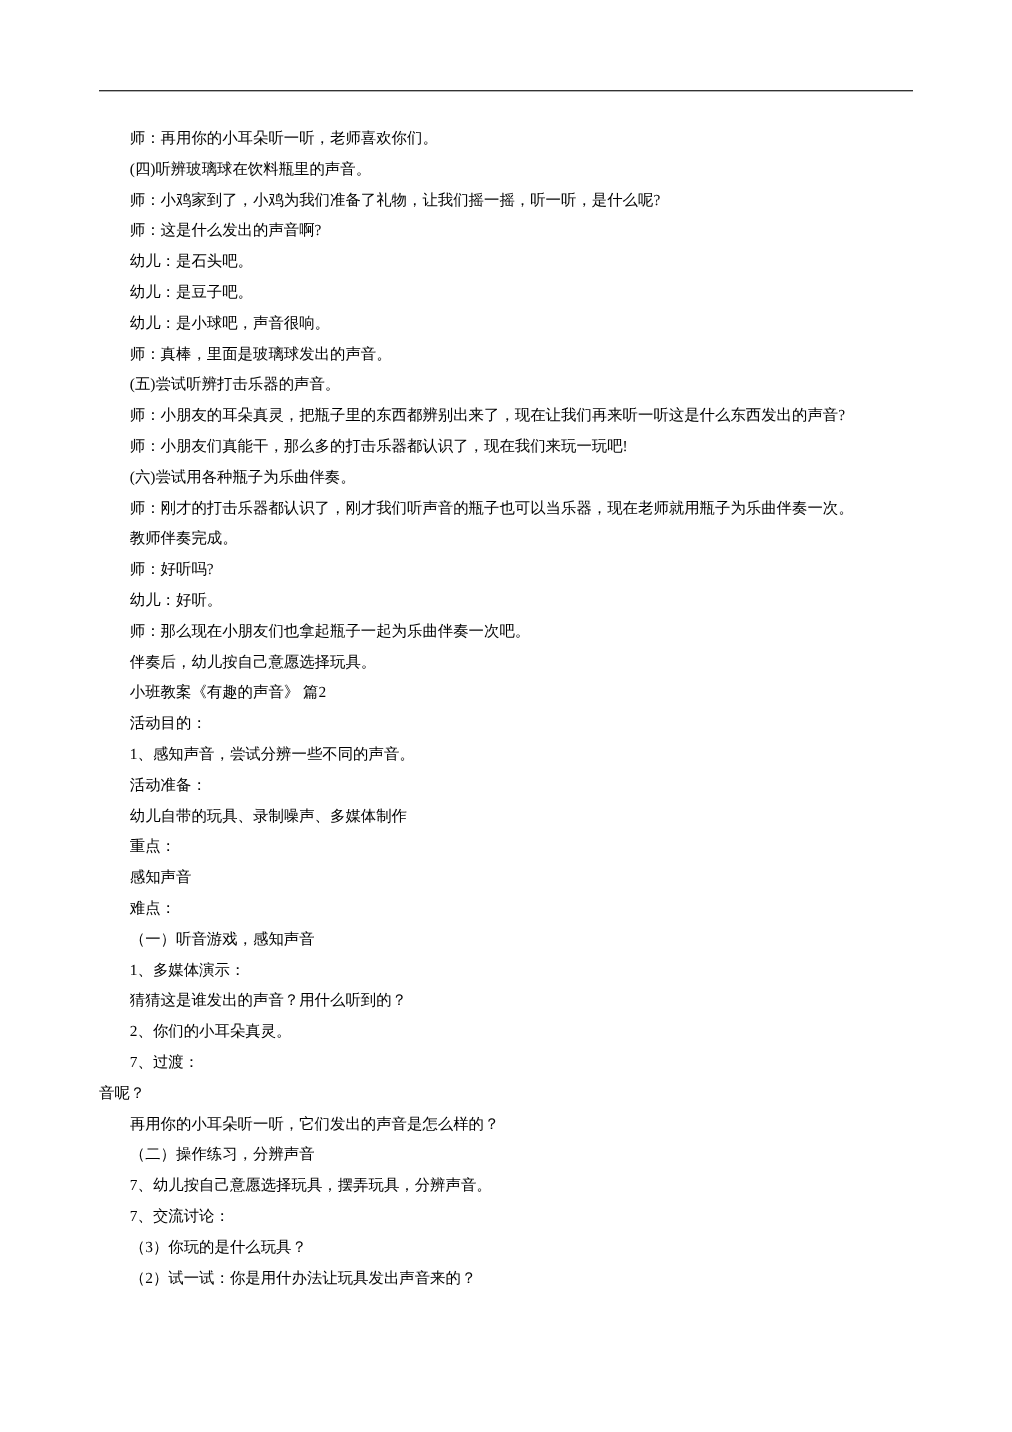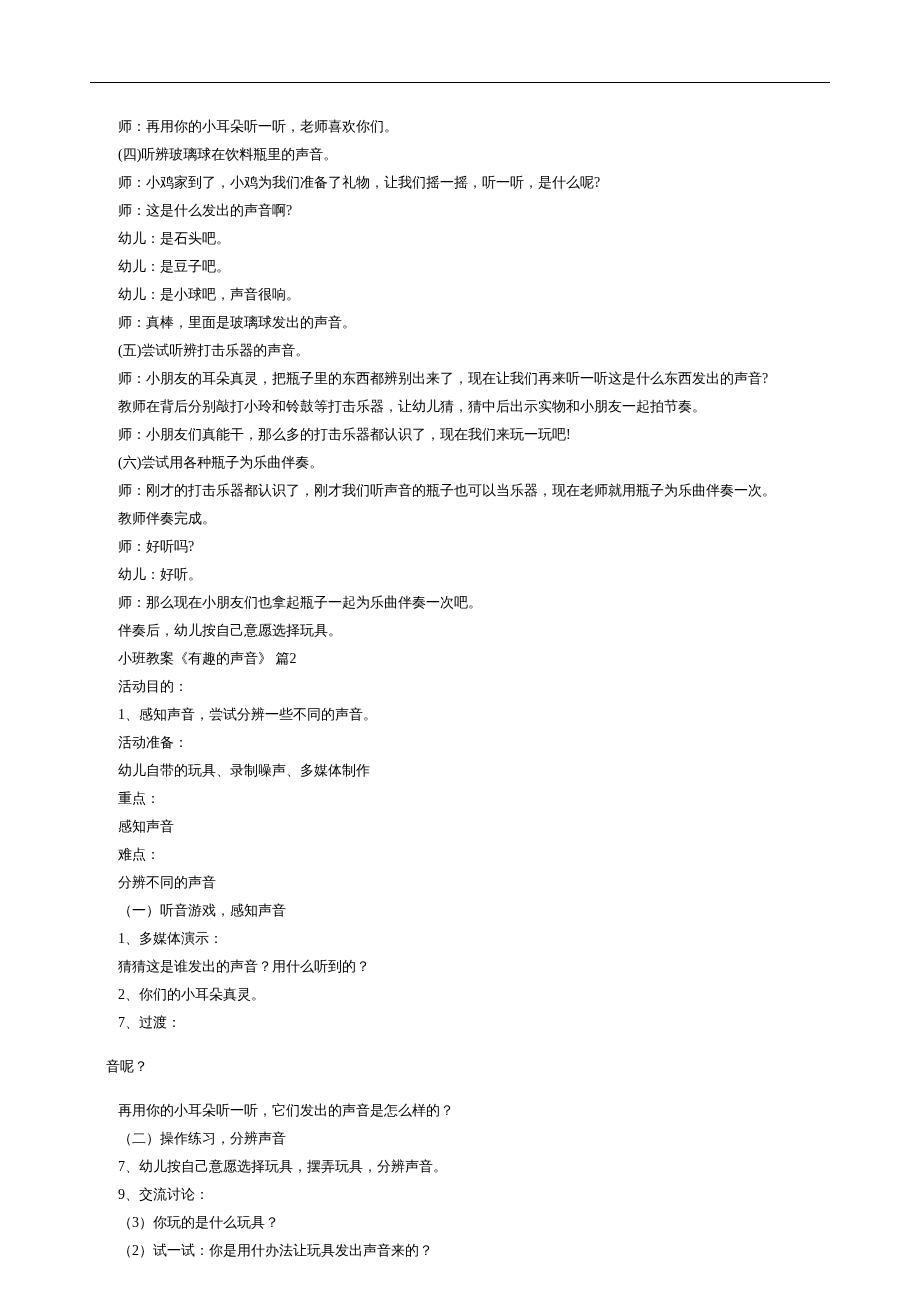--- a/index.html
+++ b/index.html
@@ -27,64 +27,62 @@
   .para {
     text-indent: 2em;
     margin: 0;
   }
   .para-noindent {
     text-indent: 0;
     margin: 0;
   }
   .hang {
     padding-left: 0;
-    margin: 16px;
+    margin: 0;
     font-family: Liberation Mono, monospace;
   }
 </style>
 </head>
 <body>
 
 <div class="page">
   <hr class="hr">
 
   <p class="para">师：再用你的小耳朵听一听，老师喜欢你们。</p>
   <p class="para">(四)听辨玻璃球在饮料瓶里的声音。</p>
   <p class="para">师：小鸡家到了，小鸡为我们准备了礼物，让我们摇一摇，听一听，是什么呢?</p>
   <p class="para">师：这是什么发出的声音啊?</p>
   <p class="para">幼儿：是石头吧。</p>
   <p class="para">幼儿：是豆子吧。</p>
   <p class="para">幼儿：是小球吧，声音很响。</p>
   <p class="para">师：真棒，里面是玻璃球发出的声音。</p>
   <p class="para">(五)尝试听辨打击乐器的声音。</p>
   <p class="para">师：小朋友的耳朵真灵，把瓶子里的东西都辨别出来了，现在让我们再来听一听这是什么东西发出的声音?</p>
-  <p class="para">教师在背后分别敲打小玲和铃鼓等打击乐器，让幼儿猜，猜中后出示实物和小朋友一起拍节奏。</p>
   <p class="para">师：小朋友们真能干，那么多的打击乐器都认识了，现在我们来玩一玩吧!</p>
   <p class="para">(六)尝试用各种瓶子为乐曲伴奏。</p>
   <p class="para">师：刚才的打击乐器都认识了，刚才我们听声音的瓶子也可以当乐器，现在老师就用瓶子为乐曲伴奏一次。</p>
   <p class="para">教师伴奏完成。</p>
   <p class="para">师：好听吗?</p>
   <p class="para">幼儿：好听。</p>
   <p class="para">师：那么现在小朋友们也拿起瓶子一起为乐曲伴奏一次吧。</p>
   <p class="para">伴奏后，幼儿按自己意愿选择玩具。</p>
   <p class="para">小班教案《有趣的声音》 篇2</p>
   <p class="para">活动目的：</p>
   <p class="para">1、感知声音，尝试分辨一些不同的声音。</p>
   <p class="para">活动准备：</p>
   <p class="para">幼儿自带的玩具、录制噪声、多媒体制作</p>
   <p class="para">重点：</p>
   <p class="para">感知声音</p>
   <p class="para">难点：</p>
-  <p class="para">分辨不同的声音</p>
   <p class="para">（一）听音游戏，感知声音</p>
   <p class="para">1、多媒体演示：</p>
   <p class="para">猜猜这是谁发出的声音？用什么听到的？</p>
   <p class="para">2、你们的小耳朵真灵。</p>
   <p class="para">7、过渡：</p>
   <p class="para-noindent hang">音呢？</p>
   <p class="para">再用你的小耳朵听一听，它们发出的声音是怎么样的？</p>
   <p class="para">（二）操作练习，分辨声音</p>
   <p class="para">7、幼儿按自己意愿选择玩具，摆弄玩具，分辨声音。</p>
-  <p class="para">9、交流讨论：</p>
+  <p class="para">7、交流讨论：</p>
   <p class="para">（3）你玩的是什么玩具？</p>
   <p class="para">（2）试一试：你是用什办法让玩具发出声音来的？</p>
 
 </div>
 
 </body></html>

